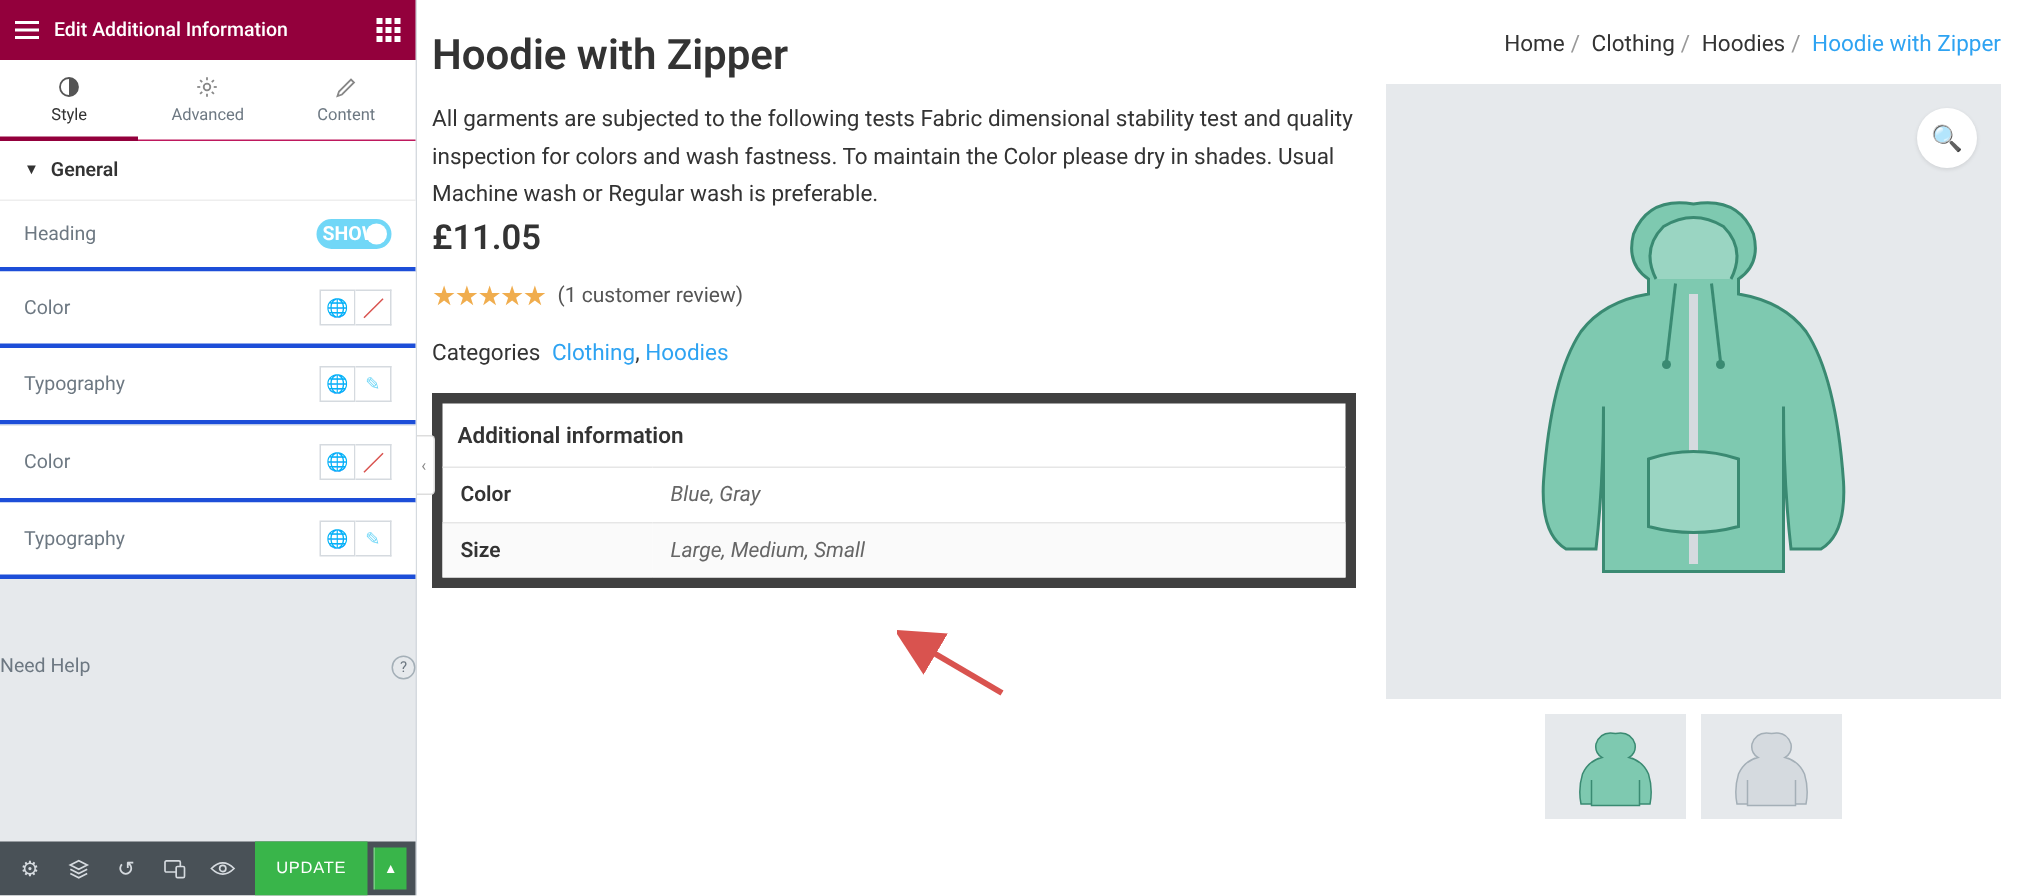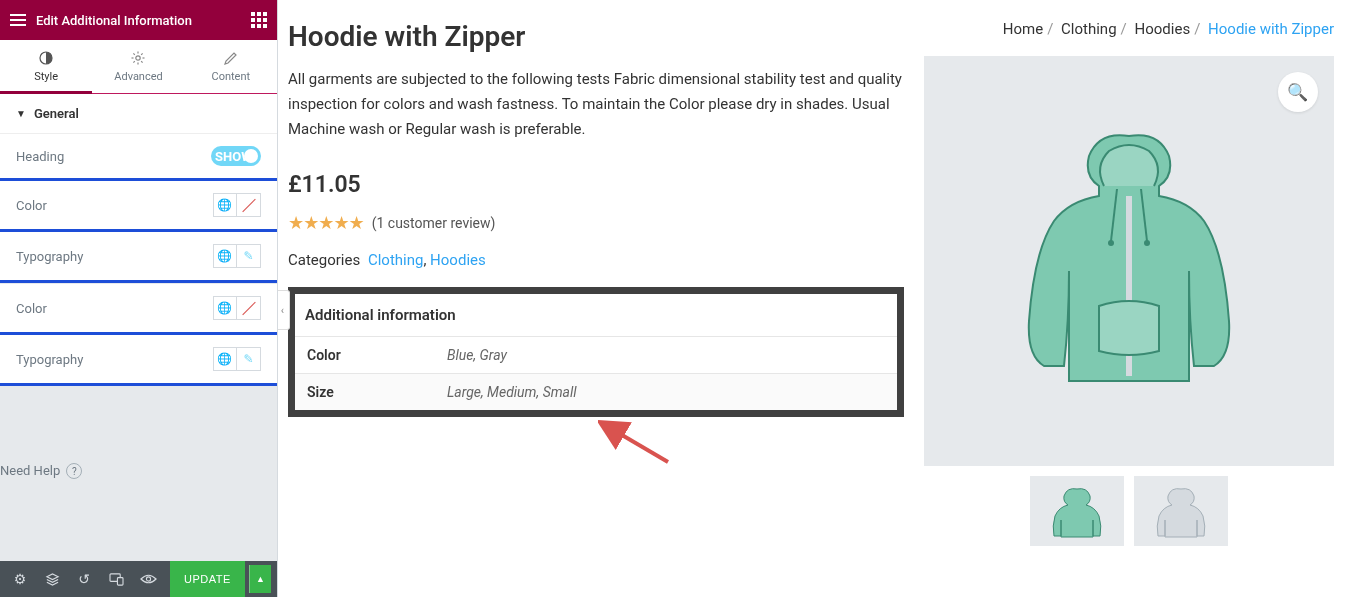--- a/index.html
+++ b/index.html
@@ -25,32 +25,32 @@
 .toggle{width:50px;height:20px;border-radius:10px;background:#71d7f7;position:relative;display:flex;align-items:center;padding:0 4px;cursor:pointer}
 .toggle .knob{width:14px;height:14px;background:#fff;border-radius:50%;position:absolute;right:3px}
 .toggle .txt{color:#fff;font-size:13px;font-weight:700}
 .ctrl-pair{display:flex;gap:0}
 .ctrl-btn{width:24px;height:24px;border:1px solid #d5dadf;background:#fff;display:flex;align-items:center;justify-content:center;cursor:pointer;font-size:12px;color:#6d7882}
 .ctrl-btn+.ctrl-btn{border-left:none}
 .ctrl-btn.red-slash{position:relative}
 .ctrl-btn.red-slash::after{content:"";position:absolute;width:18px;height:1px;background:#d9534f;transform:rotate(-45deg)}
 .ctrl-btn.edit{color:#71d7f7}
 .divider{height:1px;background:#e6e9ec;margin:0}
-.help{flex:1;display:flex;align-items:flex-start;justify-content:flex-start;padding-top:77px;color:#6d7882;gap:6px}
+.help{flex:1;display:flex;align-items:flex-start;justify-content:space-between;padding-top:51px;color:#6d7882;gap:6px}
 .help .q{width:16px;height:16px;border:1px solid #a4afb7;border-radius:50%;display:flex;align-items:center;justify-content:center;font-size:10px}
 .footer{height:36px;background:#495157;display:flex;align-items:center;padding:0 6px;gap:4px}
 .ft-ico{width:28px;height:28px;color:#d5dadf;display:flex;align-items:center;justify-content:center;cursor:pointer;font-size:14px}
 .update-btn{flex:1;background:#39b54a;color:#fff;font-weight:400;font-size:11px;height:36px;margin-left:4px;border:none;cursor:pointer;display:flex;align-items:center;justify-content:center;letter-spacing:.5px}
 .update-caret{width:22px;height:28px;background:#39b54a;color:#fff;display:flex;align-items:center;justify-content:center;border-left:1px solid rgba(255,255,255,.3);cursor:pointer;font-size:9px}
 .main{flex:1;padding:20px 14px 20px 10px;overflow:auto;position:relative}
 .content-wrap{display:flex;gap:20px}
 .left-col{flex:1;max-width:625px}
 .right-col{width:410px}
 h1.prod-title{font-size:28px;font-weight:600;margin-bottom:14px;color:#333}
-.desc{font-size:15px;line-height:1.65;color:#333;margin-bottom:30px}
+.desc{font-size:15px;line-height:1.65;color:#333;margin-bottom:4px}
 .price{font-size:23px;font-weight:600;color:#333;margin-bottom:14px}
 .rating-row{display:flex;align-items:center;gap:8px;margin-bottom:18px}
 .stars{color:#f0ad4e;font-size:18px;letter-spacing:-1px}
 .rating-txt{color:#555;font-size:14px}
 .cats-row{font-size:15px;margin-bottom:18px}
 .cats-row .lbl{font-weight:400;margin-right:4px}
 .cats-row a{color:#2ea3f2;text-decoration:none}
 .addl-box{border:7px solid #404040;padding:0}
 .addl-head{padding:12px 10px;font-weight:600;font-size:15px}
 .addl-table{width:100%;border-collapse:collapse}

